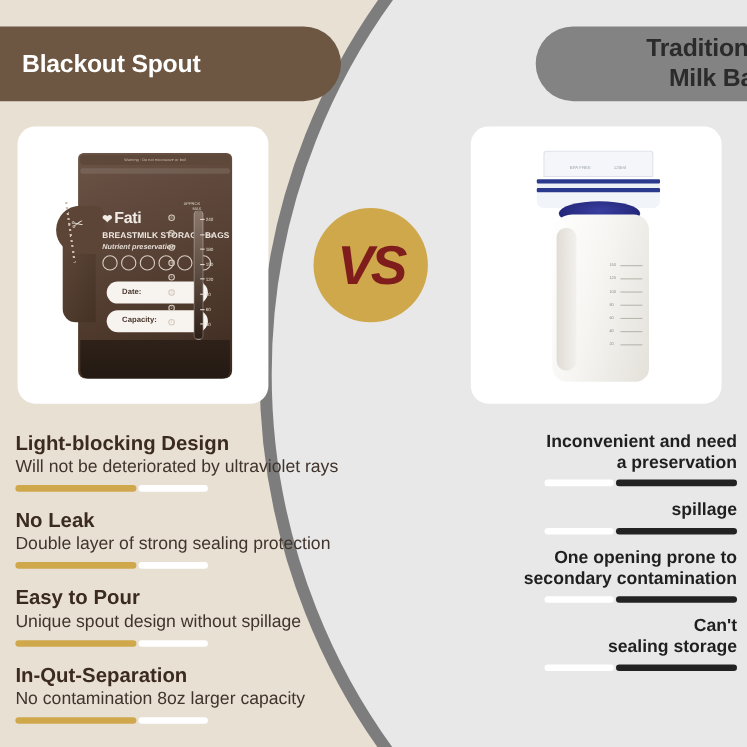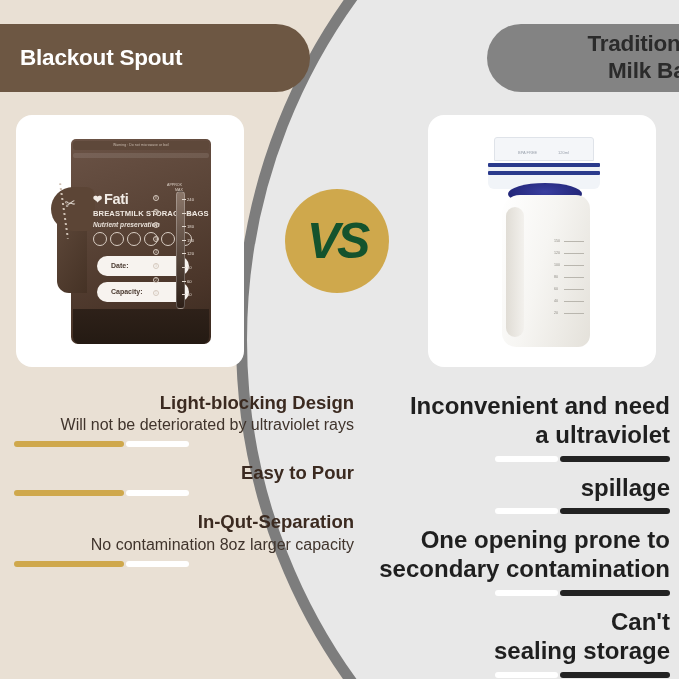--- a/index.html
+++ b/index.html
@@ -39,40 +39,40 @@
   .card-left  { left:16px;  top:115px; width:228px; height:252px; }
   .card-right { left:428px; top:115px; width:228px; height:252px; }
 
   
   .vs-badge {
     position:absolute; left:285px; top:189px; width:104px; height:104px;
     border-radius:50%; background:#cfa84c;
     display:flex; align-items:center; justify-content:center;
   }
   .vs-badge .vs-text {
-    color:#14532d; font-size:50px; font-weight:bold; font-style:italic;
+    color:#7f1d1d; font-size:50px; font-weight:bold; font-style:italic;
     letter-spacing:-3px; line-height:1;
   }
 
   
-  .features { position:absolute;text-align:right; }
+  .features { position:absolute; }
   .features-left  { left:14px;  top:392px; width:340px; }
   .features-right { right:9px;  top:392px; width:312px; text-align:right; }
 
   .feat { position:relative; }
   .features-left  .feat { margin-bottom:15px; }
   .features-right .feat { margin-bottom:12px; }
 
   .feat-title { font-weight:bold; line-height:1.2; }
   .feat-desc  { line-height:1.25; }
 
   .features-left .feat-title { font-size:18.5px; color:#3b2a20; }
   .features-left .feat-desc  { font-size:16px; color:#40342c; margin-top:1px; }
 
-  .features-right .feat-title { font-size:24px; color:#1f1f1f; }
+  .features-right .feat-title { font-size:16px; color:#1f1f1f; }
 
   
   .bars { display:flex; margin-top:6px; height:6px; }
   .features-left .bars  { justify-content:flex-start; }
   .features-right .bars { justify-content:flex-end; }
   .bar { height:6px; border-radius:3px; }
   .bar-a { width:110px; }
   .bar-b { width:63px; margin-left:2px; }
   .features-left  .bar-a { background:#cfa84c; }
   .features-left  .bar-b { background:#ffffff; }
@@ -341,40 +341,49 @@
   <div class="features features-left" id="featsLeft">
       <div class="feat">
         <div class="feat-title">Light-blocking Design</div>
         <div class="feat-desc">Will not be deteriorated by ultraviolet rays</div>
         <div class="bars">
           <div class="bar bar-a"></div>
           <div class="bar bar-b"></div>
         </div>
       </div>
       <div class="feat">
+        <div class="feat-title">No Leak</div>
+        <div class="feat-desc">Double layer of strong sealing protection</div>
+        <div class="bars">
+          <div class="bar bar-a"></div>
+          <div class="bar bar-b"></div>
+        </div>
+      </div>
+      <div class="feat">
         <div class="feat-title">Easy to Pour</div>
+        <div class="feat-desc">Unique spout design without spillage</div>
         <div class="bars">
           <div class="bar bar-a"></div>
           <div class="bar bar-b"></div>
         </div>
       </div>
       <div class="feat">
         <div class="feat-title">In-Qut-Separation</div>
         <div class="feat-desc">No contamination 8oz larger capacity</div>
         <div class="bars">
           <div class="bar bar-a"></div>
           <div class="bar bar-b"></div>
         </div>
       </div>
     </div>
 
   <div class="features features-right" id="featsRight">
       <div class="feat">
         <div class="feat-title">Inconvenient and need</div>
-        <div class="feat-title">a ultraviolet</div>
+        <div class="feat-title">a preservation</div>
         <div class="bars">
           <div class="bar bar-a"></div>
           <div class="bar bar-b"></div>
         </div>
       </div>
       <div class="feat">
         <div class="feat-title">spillage</div>
         <div class="bars">
           <div class="bar bar-a"></div>
           <div class="bar bar-b"></div>

